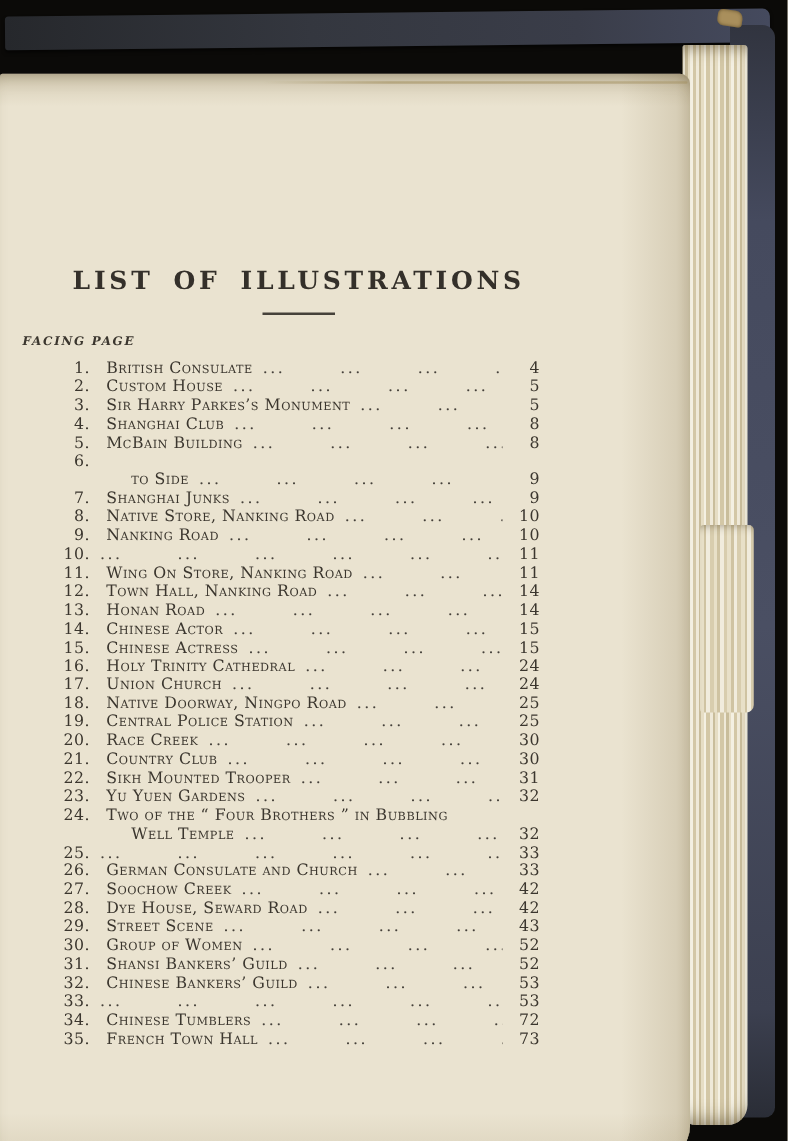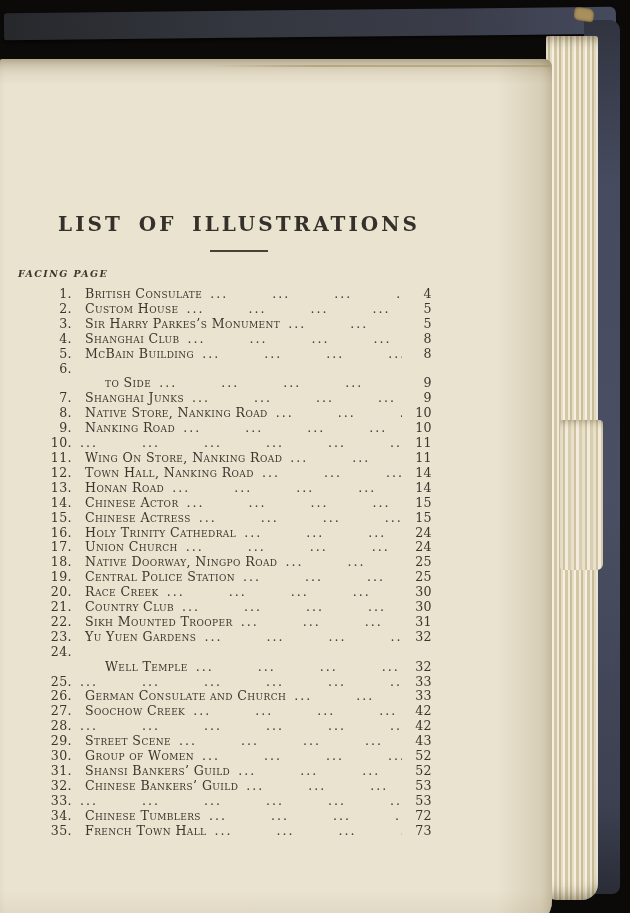--- a/index.html
+++ b/index.html
@@ -276,20 +276,21 @@
             <span class="pg">31</span>
           </div>
           <div class="row">
             <span class="num">23.</span>
             <span class="ttl">Yu Yuen Gardens</span>
             <span class="leader">... ... ... ... ... ... ... ...</span>
             <span class="pg">32</span>
           </div>
           <div class="row">
             <span class="num">24.</span>
+            <span class="ttl">Two of the “ Four Brothers ” in Bubbling</span>
           </div>
           <div class="row">
             <span class="num"></span>
             <span class="ttl cont">Well Temple</span>
             <span class="leader">... ... ... ... ... ... ... ...</span>
             <span class="pg">32</span>
           </div>
           <div class="row">
             <span class="num">25.</span>
             <span class="leader">... ... ... ... ... ... ... ...</span>
@@ -302,20 +303,21 @@
             <span class="pg">33</span>
           </div>
           <div class="row">
             <span class="num">27.</span>
             <span class="ttl">Soochow Creek</span>
             <span class="leader">... ... ... ... ... ... ... ...</span>
             <span class="pg">42</span>
           </div>
           <div class="row">
             <span class="num">28.</span>
+            <span class="ttl">Dye House, Seward Road</span>
             <span class="leader">... ... ... ... ... ... ... ...</span>
             <span class="pg">42</span>
           </div>
           <div class="row">
             <span class="num">29.</span>
             <span class="ttl">Street Scene</span>
             <span class="leader">... ... ... ... ... ... ... ...</span>
             <span class="pg">43</span>
           </div>
           <div class="row">

